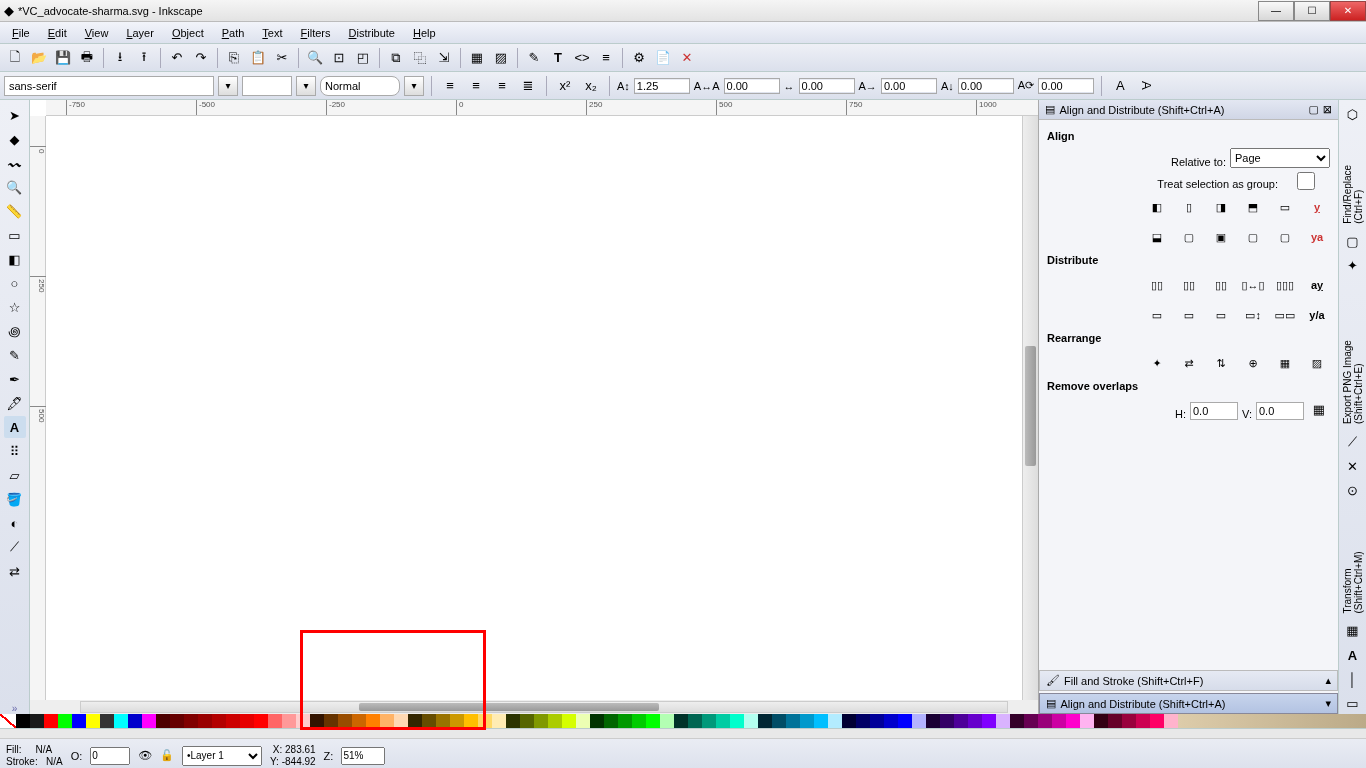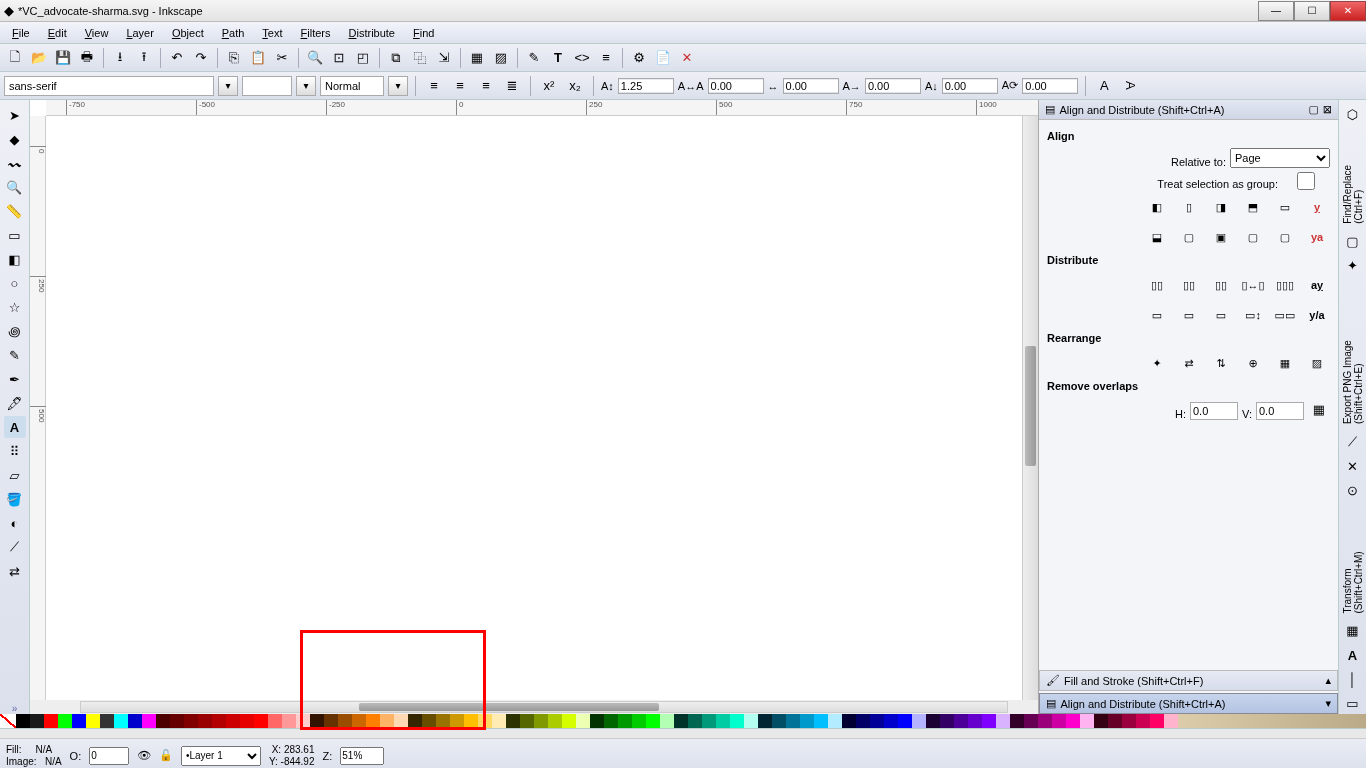--- a/index.html
+++ b/index.html
@@ -90,21 +90,21 @@
 <div class="menubar">
   <span>File</span>
   <span>Edit</span>
   <span>View</span>
   <span>Layer</span>
   <span>Object</span>
   <span>Path</span>
   <span>Text</span>
   <span>Filters</span>
   <span>Distribute</span>
-  <span>Find</span>
+  <span>Help</span>
 </div>
 
 <div class="toolbar">
   <div class="tbtn">🗋</div>
   <div class="tbtn">📂</div>
   <div class="tbtn">💾</div>
   <div class="tbtn">🖶</div>
   <div class="tsep"></div>
   <div class="tbtn">⭳</div>
   <div class="tbtn">⭱</div>
@@ -137,21 +137,21 @@
   <div class="tbtn">⚙</div>
   <div class="tbtn">📄</div>
   <div class="tbtn" style="color:#c33">✕</div>
 </div>
 
 <div class="optbar">
   <input type="text" style="width: 210px;" value="sans-serif">
   <div class="smallbtn">▾</div>
   <input type="text" style="width: 36px; padding-left: 44px;" value="14">
   <div class="smallbtn">▾</div>
-  <input type="text" style="width: 64px;" value="Normal">
+  <input type="text" style="width: 80px; border-radius: 8px;" value="Normal">
   <div class="smallbtn">▾</div>
   <div class="tsep"></div>
   <div class="tbtn">≡</div>
   <div class="tbtn">≡</div>
   <div class="tbtn">≡</div>
   <div class="tbtn">≣</div>
   <div class="tsep"></div>
   <div class="tbtn">x²</div>
   <div class="tbtn">x₂</div>
   <div class="tsep"></div>
@@ -438,21 +438,21 @@
     <div class="swatch" style="background: rgb(255, 0, 102);"></div>
     <div class="swatch" style="background: rgb(255, 179, 204);"></div>
     <div style="flex: 1 1 0%; background: linear-gradient(90deg, rgb(221, 204, 170), rgb(204, 187, 153), rgb(187, 170, 136));"></div>
   </div>
 
 <div class="statusbar">
   <div class="status-row1"></div>
   <div class="status-row2">
     <div class="status-cell">
       <span><span>Fill:</span> &nbsp;&nbsp;&nbsp; <span>N/A</span></span>
-      <span><span>Image:</span> &nbsp; <span>N/A</span></span>
+      <span><span>Stroke:</span> &nbsp; <span>N/A</span></span>
     </div>
     <span>O:</span>
     <input type="text" style="width: 40px; height: 18px; font-size: 10px;" value="0">
     <span>👁</span>
     <span>🔓</span>
     <select style="width:80px;height:20px;font-size:10px">
       <option>•Layer 1</option>
     </select>
     <div class="status-cell" style="text-align:right">
       <span><span>X:</span> <span>283.61</span></span>

